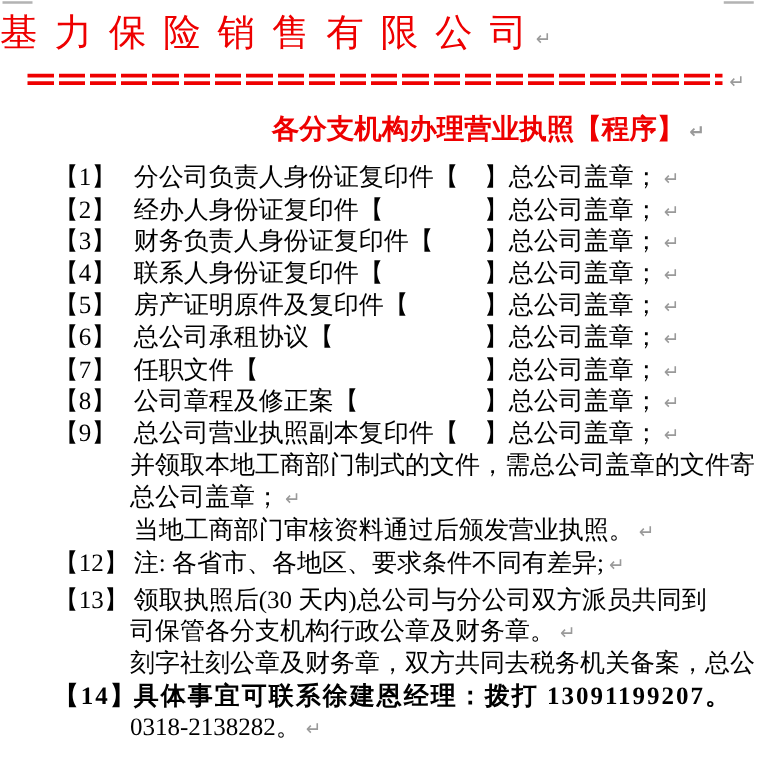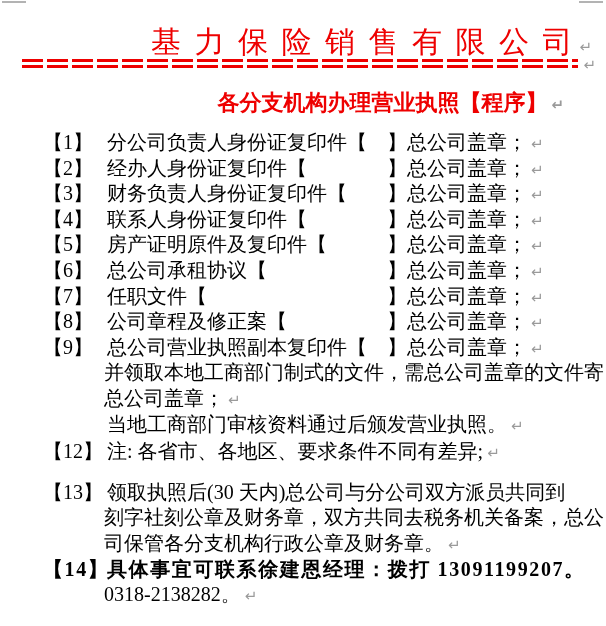--- a/index.html
+++ b/index.html
@@ -9,22 +9,22 @@
     font-family:"Liberation Serif","DejaVu Serif",serif;
     color:#000000;
   }
   
   .corner-mark { position:absolute; height:2px; width:24px; background:#b3b3b3; top:1px; }
   .corner-mark.left { left:2px; }
   .corner-mark.right { right:3px; }
 
   
   .doc-title {
-    position:absolute; top:22px; left:0; width:592px;
-    text-align:right; color:#ee0000;
+    position:absolute; top:6px; left:0; width:592px;
+    text-align:left; color:#ee0000;
     font-size:30px; letter-spacing:3px; white-space:pre;
   }
   
   .sep { position:absolute; left:22px; top:59px; width:556px; }
   .sep-bar {
     height:3px; margin-bottom:3px;
     background:repeating-linear-gradient(90deg,#ee0000 0 21px, transparent 21px 25px);
   }
   .sep-bar:last-child { margin-bottom:0; }
   .sep .pm { position:absolute; right:-18px; top:-3px; }
@@ -36,21 +36,21 @@
     font-size:22px; font-weight:bold; white-space:pre;margin-left:24px;
   }
 
   
   .list { position:absolute; top:130px; left:0; width:606px; font-size:20px; }
   .line, .cont { height:25.6px; line-height:25.6px; white-space:pre; position:relative; }
   .line { padding-left:107px; }
   .cont { padding-left:104px; }
   .num { position:absolute; left:43px; top:0; }
   .item-12 { margin-top:2px; }
-  .item-13 { margin-top:15px; }
+  .item-13 { margin-top:3px; }
   .ls { letter-spacing:1.6px;font-weight:bold; }
 
   
   .pm {
     color:#9a9a9a; font-size:15px; margin-left:4px; letter-spacing:0;
     font-family:"DejaVu Sans","Liberation Sans",sans-serif;
   }
 </style>
 </head>
 <body>
@@ -92,22 +92,22 @@
     <div class="cont">并领取本地工商部门制式的文件，需总公司盖章的文件寄</div>
     <div class="cont"><span>总公司盖章；</span><span class="pm">↵</span></div>
   </div>
 
   <div class="line"><span>当地工商部门审核资料通过后颁发营业执照。</span><span class="pm">↵</span></div>
 
   <div class="line item-12"><span class="num">【12】</span><span>注: 各省市、各地区、要求条件不同有差异;</span><span class="pm">↵</span></div>
 
   <div class="item-13">
     <div class="line"><span class="num">【13】</span><span>领取执照后(30 天内)总公司与分公司双方派员共同到</span></div>
+    <div class="cont"><span>司保管各分支机构行政公章及财务章。</span><span class="pm">↵</span></div>
     <div class="cont">刻字社刻公章及财务章，双方共同去税务机关备案，总公</div>
-    <div class="cont"><span>司保管各分支机构行政公章及财务章。</span><span class="pm">↵</span></div>
   </div>
 
   <div>
     <div class="line ls"><span class="num">【14】</span><span>具体事宜可联系徐建恩经理：拨打 13091199207。</span></div>
     <div class="cont"><span>0318-2138282。</span><span class="pm">↵</span></div>
   </div>
 
 </div>
 
 </body></html>

